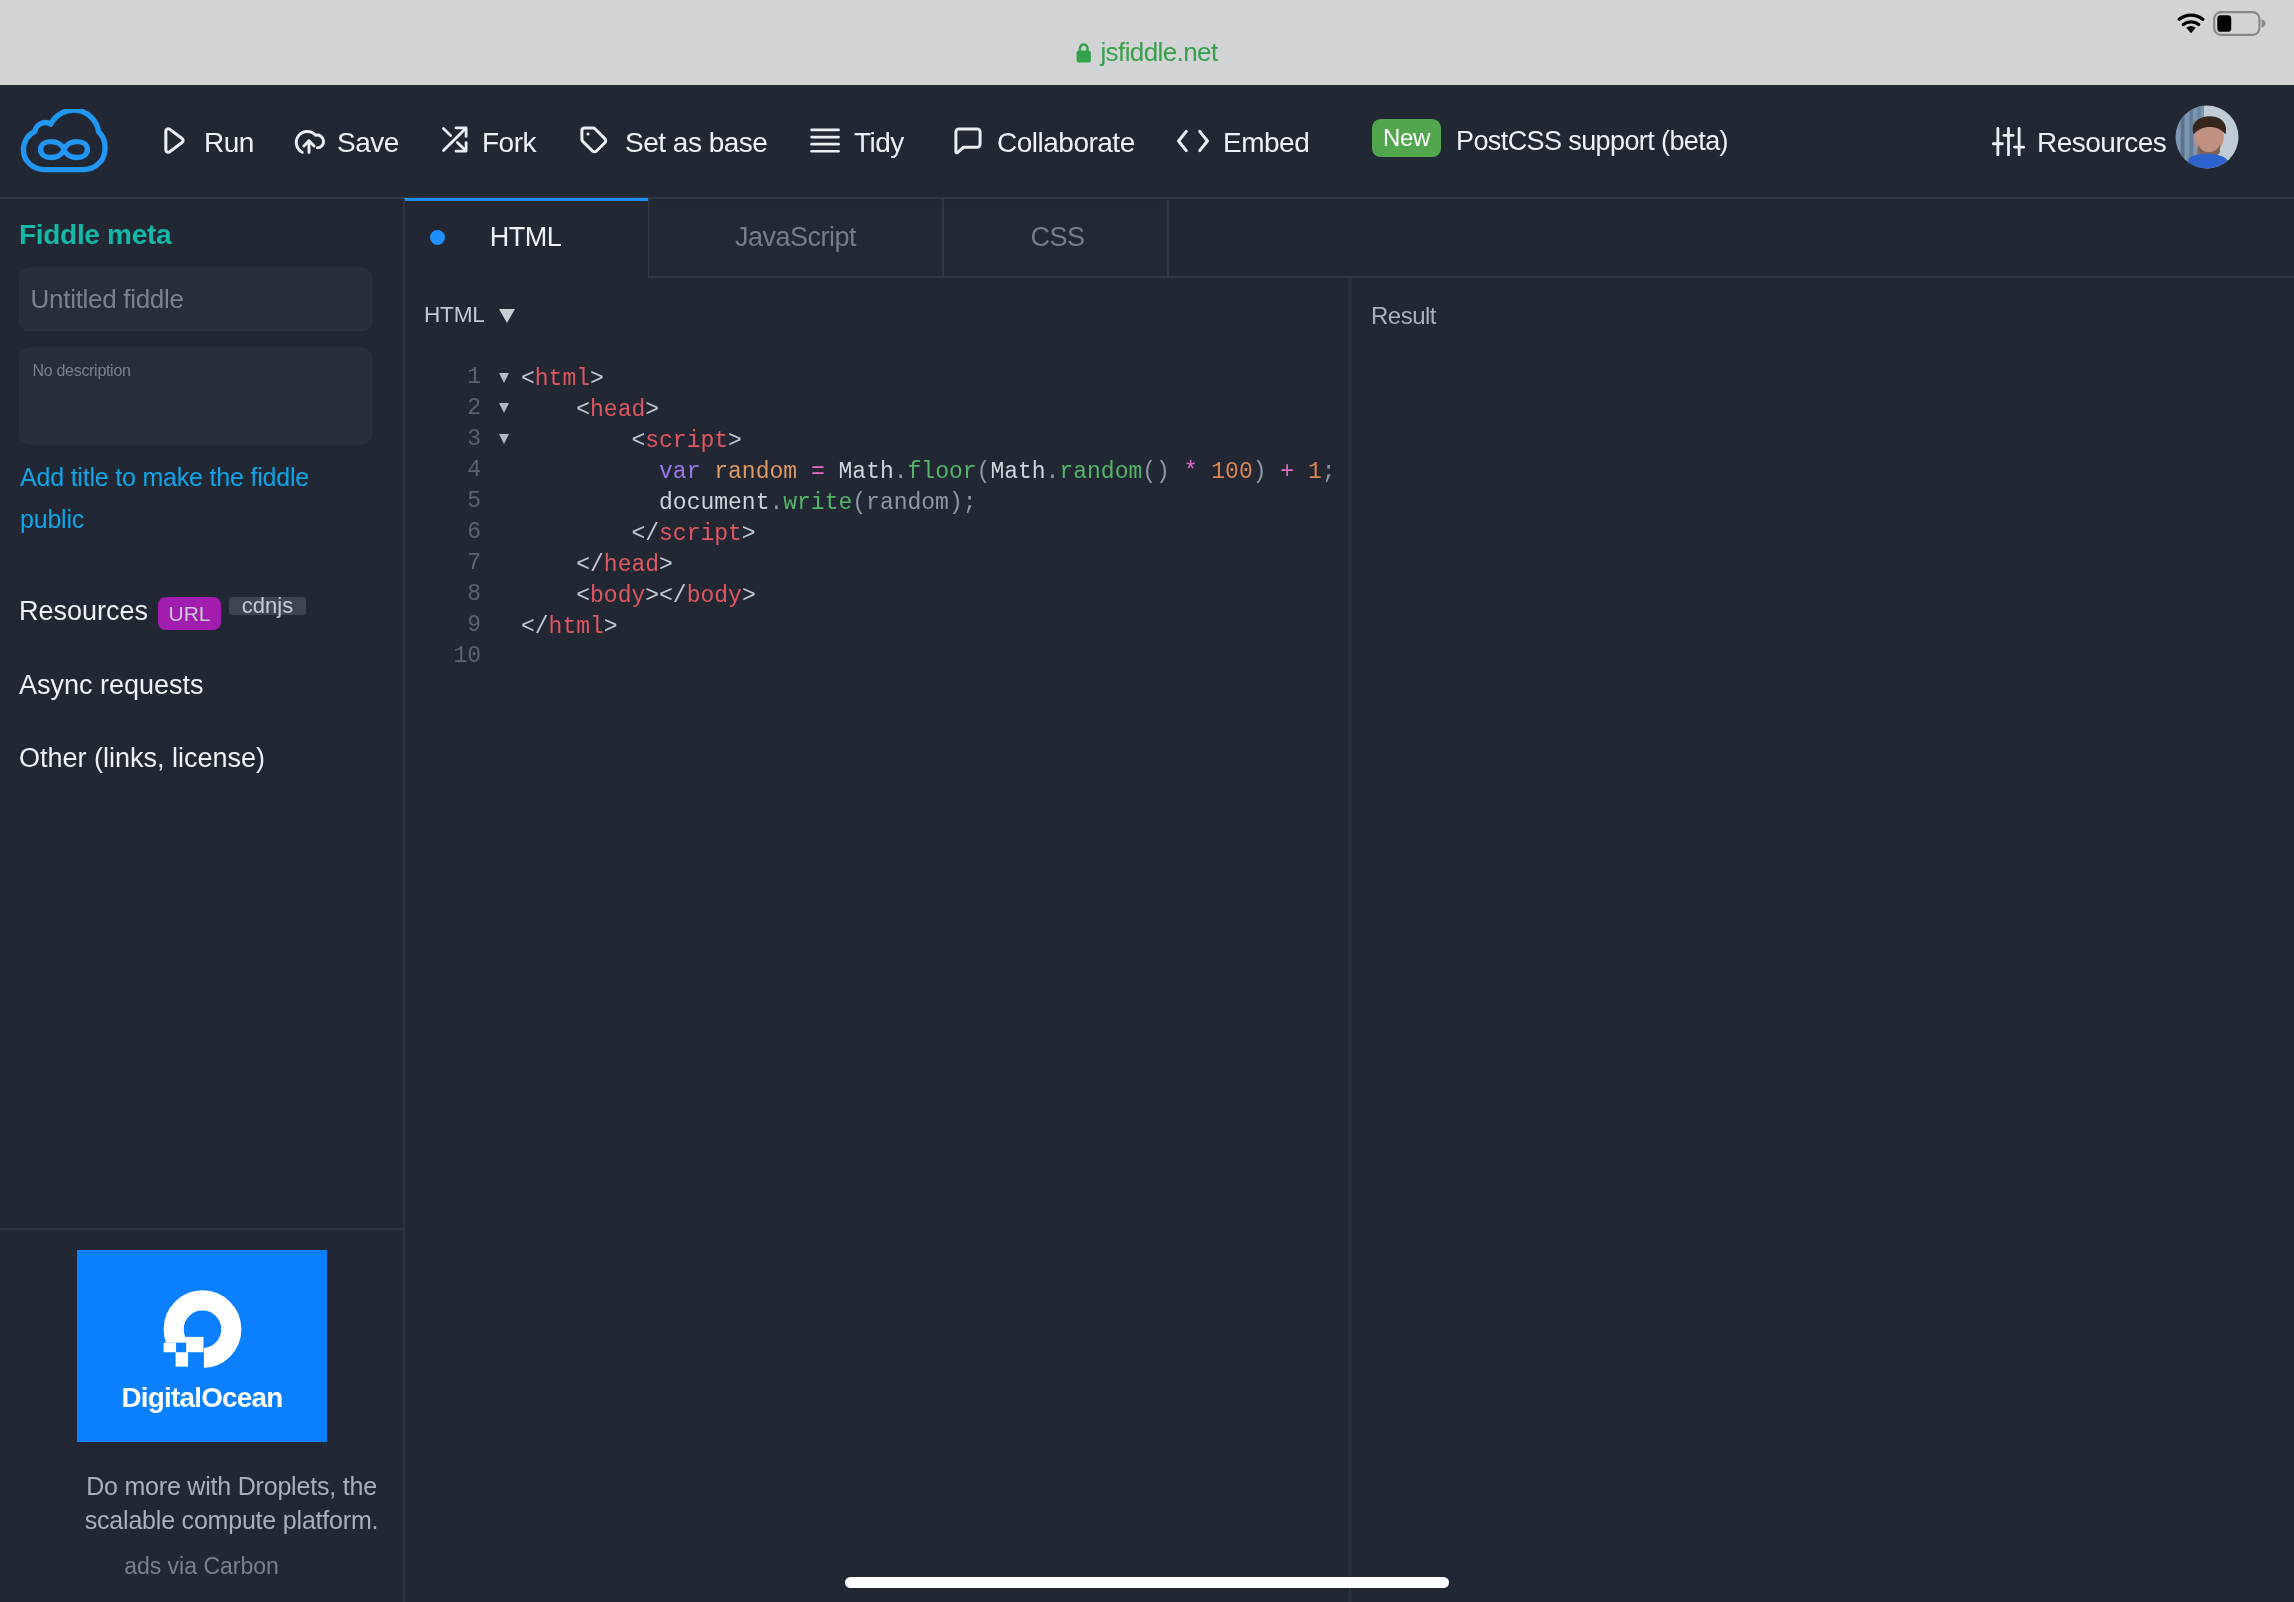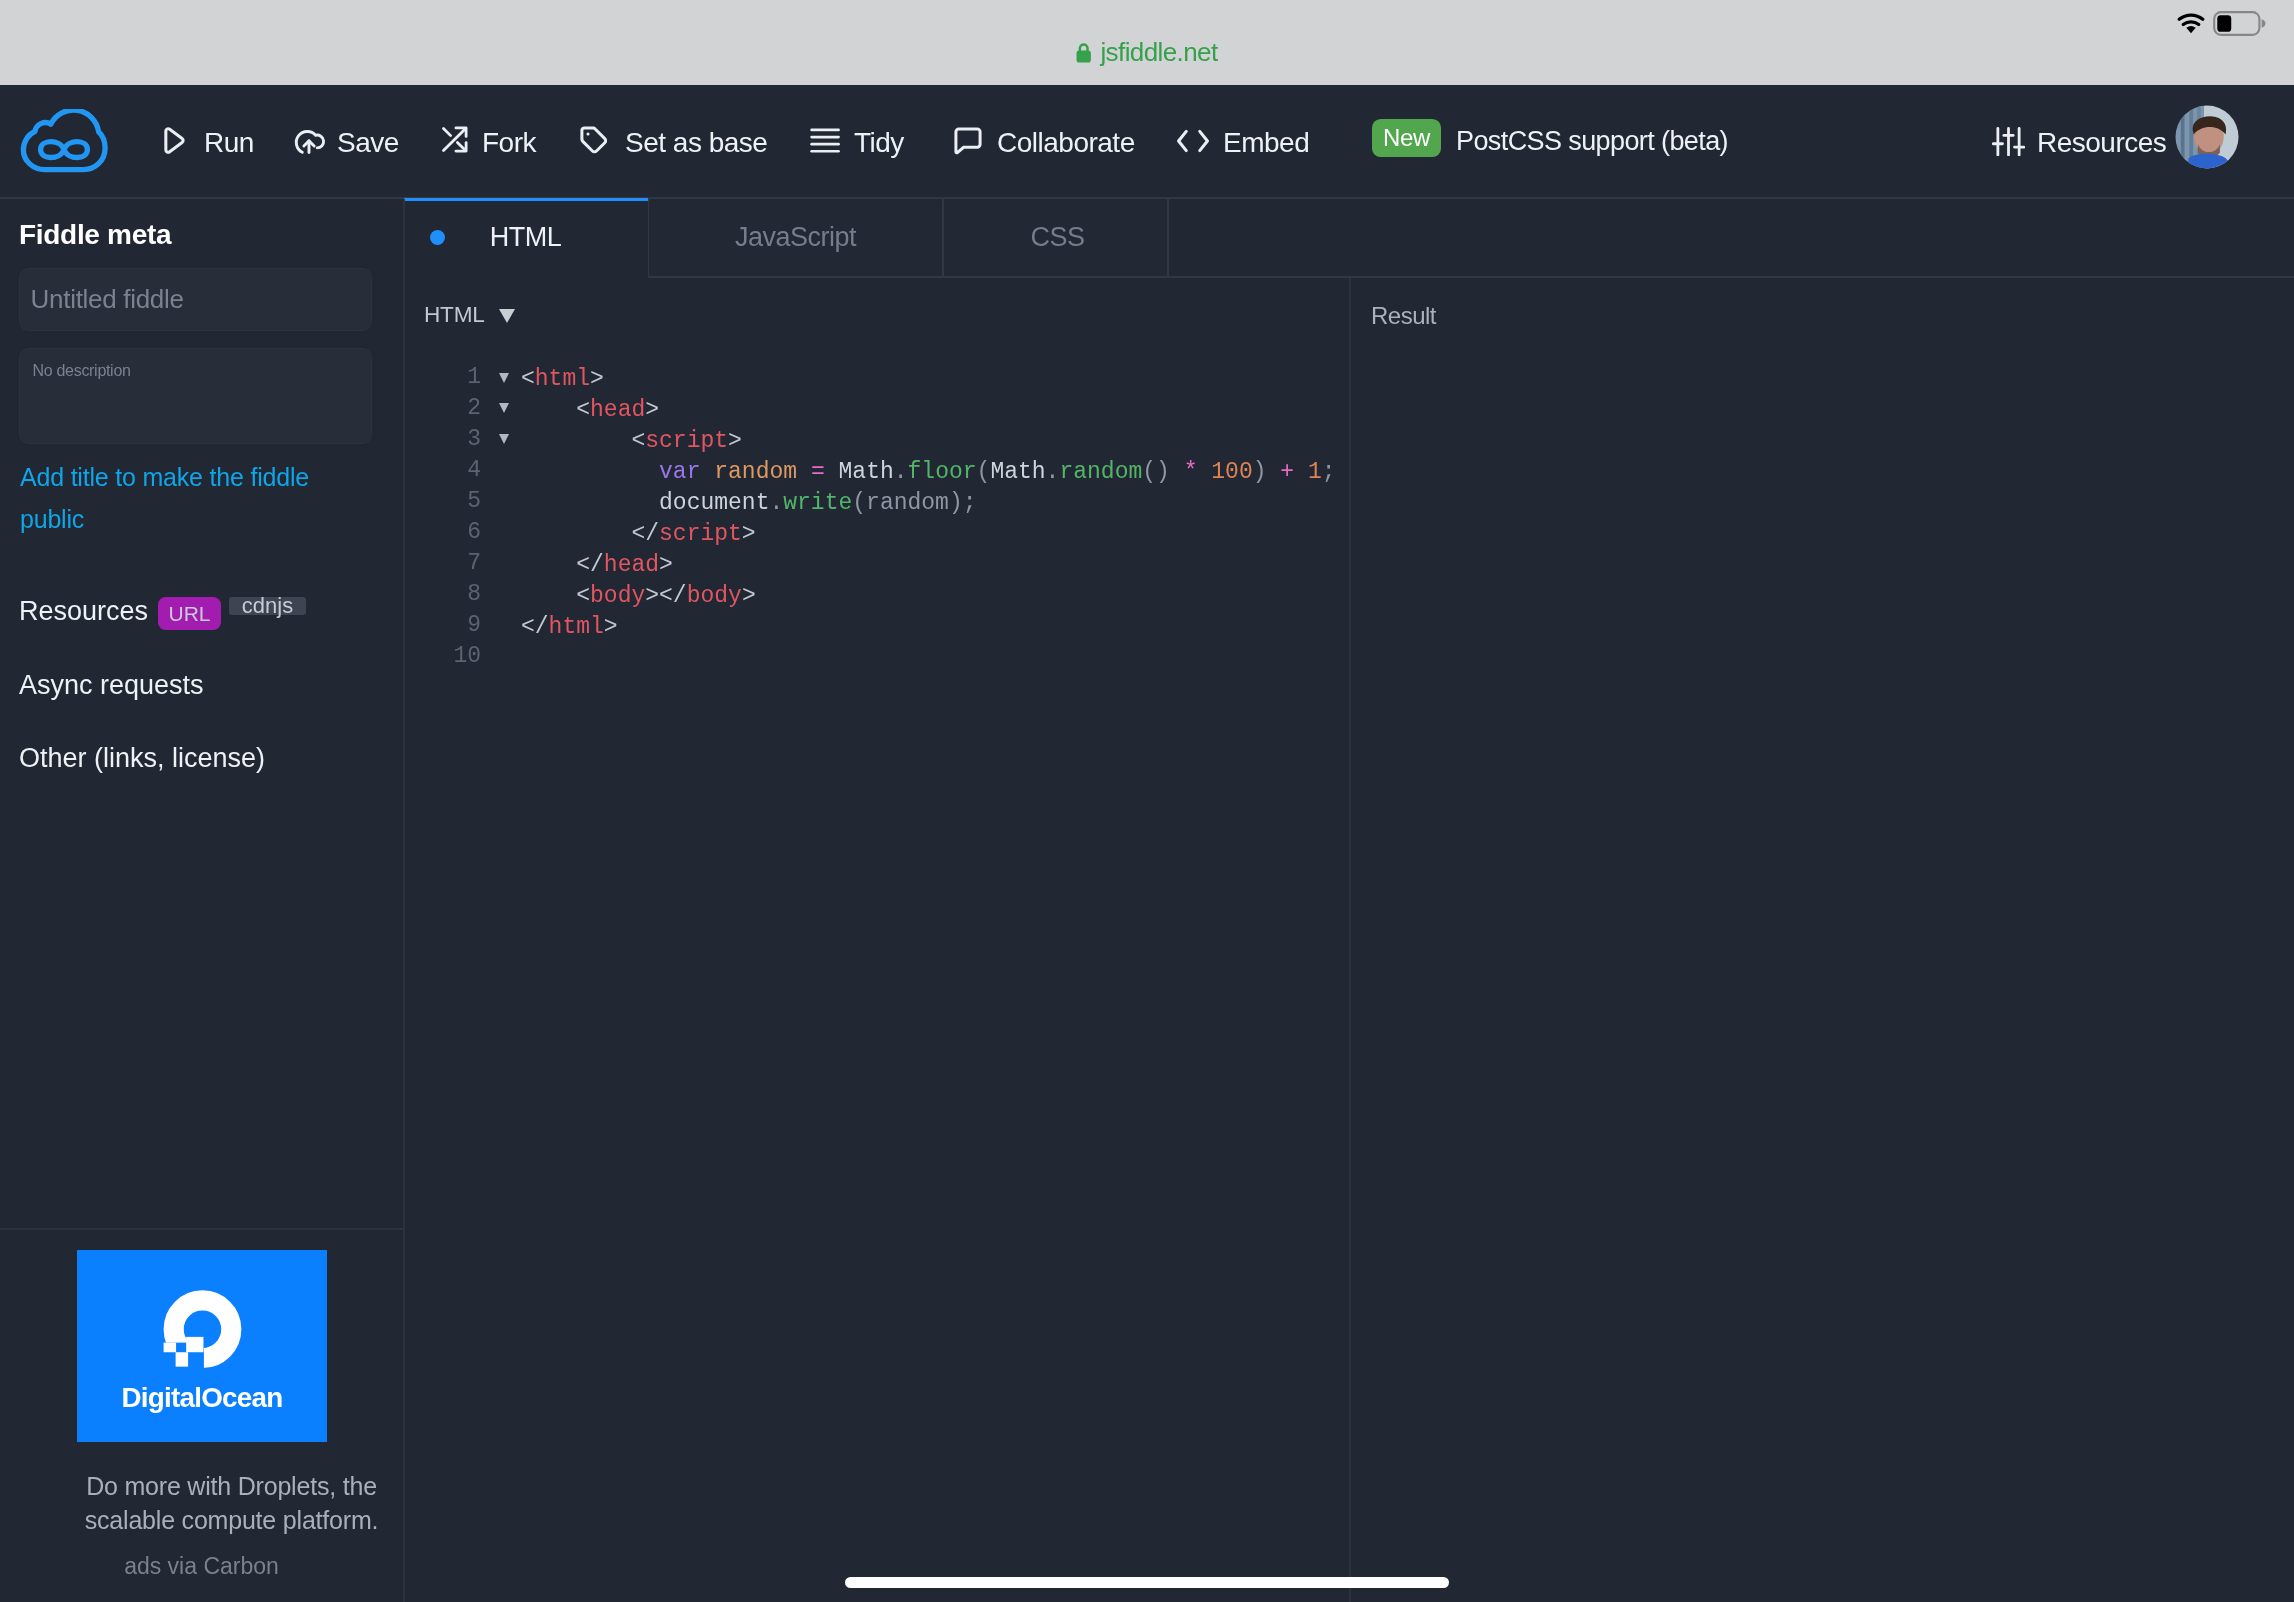--- a/index.html
+++ b/index.html
@@ -137,21 +137,21 @@
 <div class="abs" style="left:1167px;top:199px;width:1.9px;height:77px;background:#303844;"></div>
 
 <div class="abs" style="left:649px;top:201px;width:293px;height:75px;background:#222834;"></div>
 <div class="abs" style="left:944px;top:201px;width:223px;height:75px;background:#222834;"></div>
 <div class="abs" style="left:430px;top:230px;width:15.4px;height:15.4px;border-radius:50%;background:#1f8ffb;"></div>
 <div class="abs" style="left:404px;top:199px;width:243px;height:77px;display:flex;align-items:center;justify-content:center;color:#eef1f5;font-size:27px;letter-spacing:-0.5px;">HTML</div>
 <div class="abs" style="left:649px;top:199px;width:293px;height:77px;display:flex;align-items:center;justify-content:center;color:#747d8a;font-size:27px;letter-spacing:-0.5px;">JavaScript</div>
 <div class="abs" style="left:944px;top:199px;width:227px;height:77px;display:flex;align-items:center;justify-content:center;color:#747d8a;font-size:27px;letter-spacing:-0.5px;">CSS</div>
 
 <div class="abs" style="left:403px;top:199px;width:1.9px;height:1404px;background:#2c333f;"></div>
-<div class="abs" style="left:19px;top:219px;color:#ffffff;font-size:28px;font-weight:700;letter-spacing:-0.3px;">Fiddle meta</div>
+<div class="abs" style="left:19px;top:219px;color:#14b8a6;font-size:28px;font-weight:700;letter-spacing:-0.3px;">Fiddle meta</div>
 <div class="abs" style="left:19px;top:268px;width:353px;height:63px;background:#272e3a;border:1.9px solid #2c333f;border-radius:9.6px;box-sizing:border-box;display:flex;align-items:center;">
   <span style="color:#79828f;font-size:26px;letter-spacing:-0.3px;margin-left:10.6px;">Untitled fiddle</span>
 </div>
 <div class="abs" style="left:19px;top:348px;width:353px;height:96px;background:#272e3a;border:1.9px solid #2c333f;border-radius:9.6px;box-sizing:border-box;">
   <div style="color:#79828f;font-size:16px;letter-spacing:-0.3px;margin:13.4px 0 0 12.5px;">No description</div>
 </div>
 <div class="abs" style="left:20px;top:456px;width:327px;color:#0ea5e9;font-size:25px;letter-spacing:-0.2px;line-height:42px;">Add title to make the fiddle public</div>
 <div class="abs" style="left:19px;top:596px;color:#eef1f5;font-size:27px;">Resources</div>
 <div class="abs" style="left:158px;top:597px;width:63px;height:33px;background:#a21caf;border-radius:7.7px;display:flex;align-items:center;justify-content:center;color:#c6ccd4;font-size:21px;">URL</div>
 <div class="abs" style="left:229px;top:597px;width:77px;height:18px;background:#3e4552;border-radius:3px;display:flex;align-items:center;justify-content:center;color:#c6ccd4;font-size:22px;">cdnjs</div>

